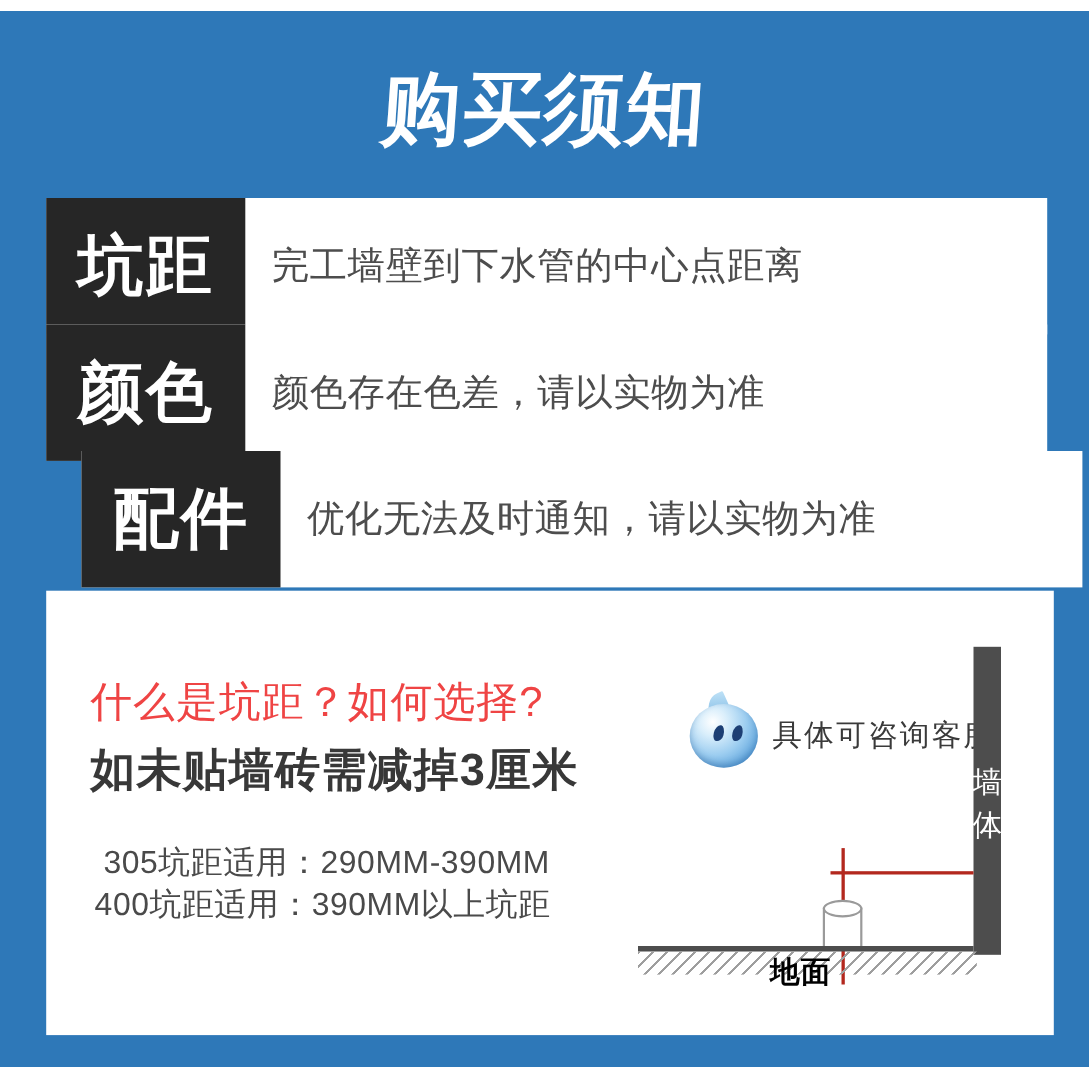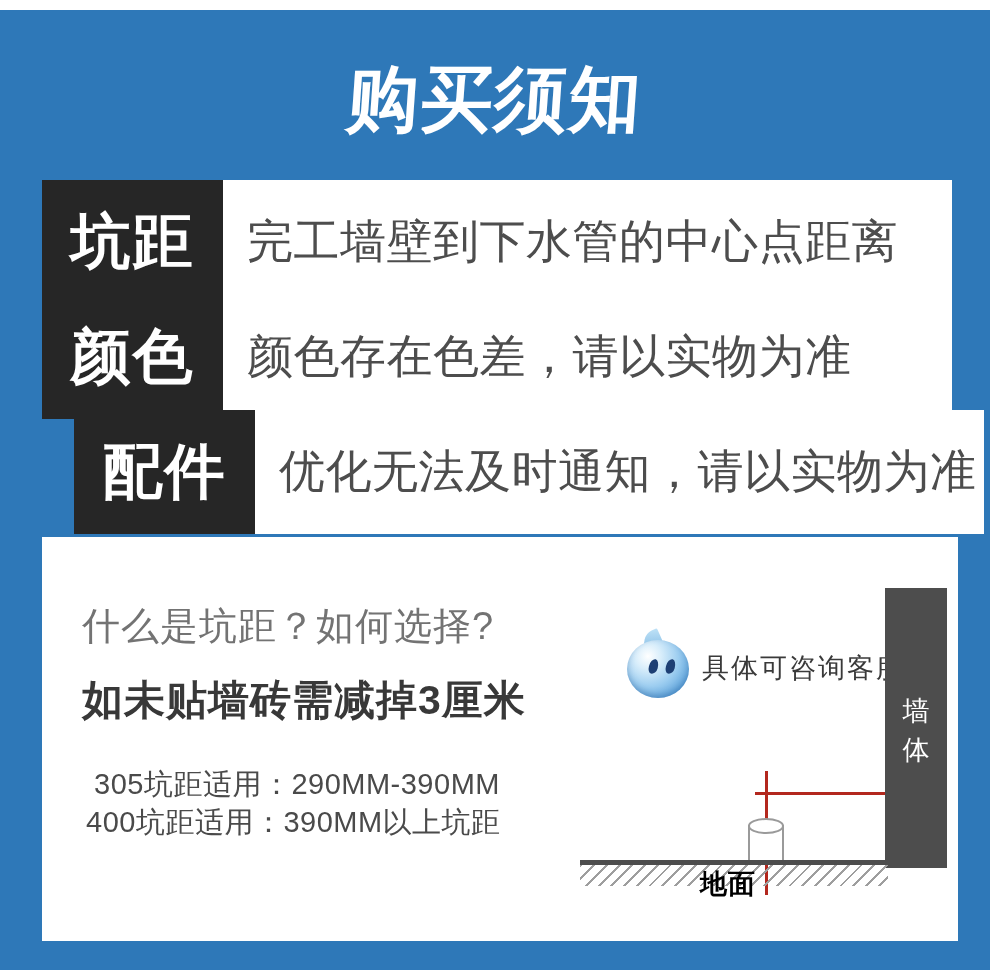--- a/index.html
+++ b/index.html
@@ -34,31 +34,31 @@
   .row-label{
     position:absolute;left:0;top:0;width:181px;height:100%;
     background:#262626;color:#ffffff;
     font-size:60px;font-weight:bold;letter-spacing:2px;
     display:flex;align-items:center;justify-content:center;
   }
   .row-text{
     position:absolute;left:181px;right:0;top:0;height:100%;
     display:flex;align-items:center;
     padding-left:24px;
-    font-size:46px;color:#4d4d4d;letter-spacing:0.5px;
+    font-size:34px;color:#4d4d4d;letter-spacing:0.5px;
     white-space:nowrap;
   }
   
   .panel{
     position:absolute;left:42px;top:537px;width:916px;height:404px;
     background:#ffffff;
   }
   .q-line{
-    position:absolute;left:40px;top:64px;
-    font-size:38px;color:#737373;letter-spacing:1px;white-space:nowrap;
+    position:absolute;left:40px;top:76px;
+    font-size:38px;color:#ef4444;letter-spacing:1px;white-space:nowrap;
   }
   .bold-line{
     position:absolute;left:40px;top:136px;
     font-size:41px;font-weight:bold;color:#383838;letter-spacing:1px;white-space:nowrap;text-align:right;
   }
   .spec{
     position:absolute;font-size:29px;color:#4a4a4a;letter-spacing:0.5px;white-space:nowrap;
   }
   .spec1{left:52px;top:228px;}
   .spec2{left:44px;top:266px;}
@@ -84,21 +84,20 @@
   .eye-l{left:24px;top:28px;}
   .eye-r{left:41px;top:28px;}
   .service-note{
     position:absolute;left:660px;top:113px;
     font-size:27px;color:#3a3a3a;letter-spacing:2px;white-space:nowrap;
   }
   
   .wall{
     position:absolute;left:843px;top:51px;width:25px;height:280px;
     background:#4d4d4d;
-    padding-left:37px;
   }
   .wall-label{
     position:absolute;left:50%;top:104px;transform:translateX(-50%);
     width:1em;font-size:27px;line-height:1.45;color:#ffffff;
     word-break:break-all;text-align:center;
   }
   .red-label{
     position:absolute;left:571px;top:226px;
     font-size:24px;font-weight:bold;color:#b3281e;letter-spacing:1px;white-space:nowrap;
   }

